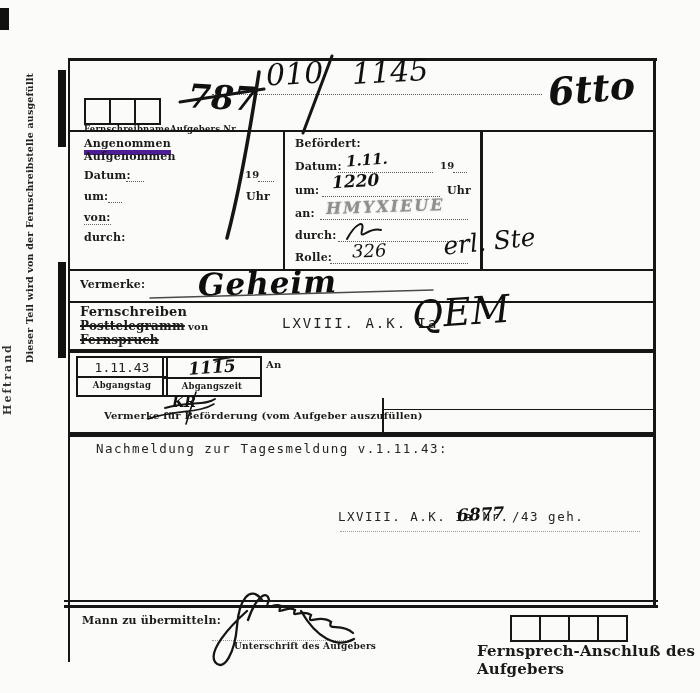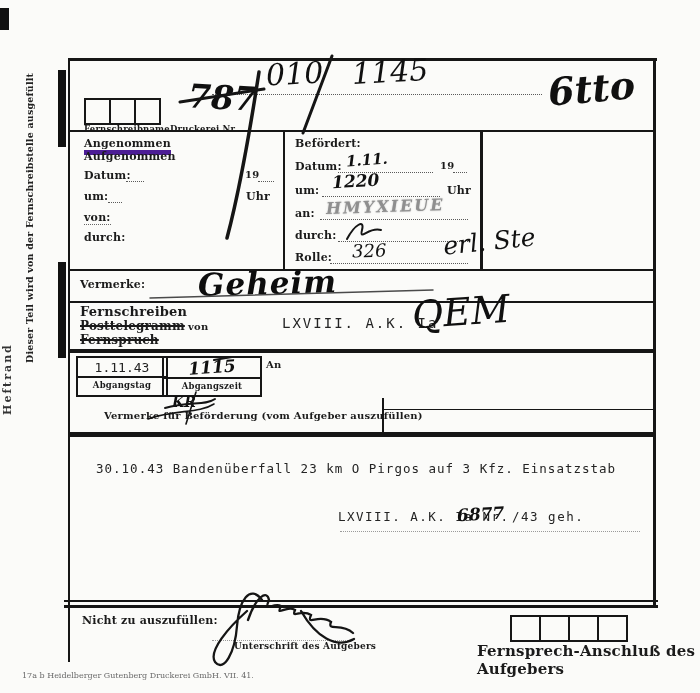--- a/index.html
+++ b/index.html
@@ -40,21 +40,21 @@
 
   <div class="abs dot" style="left:212px;top:94px;width:330px;"></div>
   <div class="abs hand" style="left:266px;top:56px;font-size:30px;transform:rotate(-3deg);">010</div>
   <div class="abs hand" style="left:352px;top:54px;font-size:30px;transform:rotate(-3deg);">1145</div>
   <div class="abs hand" style="left:548px;top:66px;font-size:38px;font-weight:bold;transform:rotate(-5deg);">6tto</div>
 
   <div class="abs" style="left:84px;top:98px;">
     <span class="sqbox" style="width:23px;height:23px;"></span><span class="sqbox" style="width:23px;height:23px;"></span><span class="sqbox" style="width:23px;height:23px;"></span>
   </div>
   <div class="abs frak" style="left:84px;top:124px;font-size:8.5px;text-align:right;">Fernschreibname</div>
-  <div class="abs frak" style="left:170px;top:124px;font-size:8.5px;">Druckerei Nr.</div>
+  <div class="abs frak" style="left:170px;top:124px;font-size:8.5px;">Aufgebers Nr.</div>
   <div class="abs hand" style="left:188px;top:78px;font-size:33px;font-weight:bold;transform:rotate(3deg);">787</div>
 
   <div class="abs hline" style="left:68px;top:130px;width:588px;height:2px;"></div>
 
   <div class="abs vline" style="left:283px;top:131px;width:2px;height:139px;"></div>
   <div class="abs vline" style="left:480px;top:131px;width:3px;height:139px;"></div>
 
   <div class="abs frak" style="left:84px;top:137px;font-size:11px;border-bottom:5px solid #4c1d95;">Angenommen</div>
   <div class="abs frak" style="left:84px;top:150px;font-size:11px;">Aufgenommen</div>
   <div class="abs frak" style="left:84px;top:169px;font-size:11px;">Datum:</div>
@@ -112,39 +112,38 @@
     <div class="frak ctr" style="font-size:8.5px;margin-top:2px;">Abgangszeit</div>
   </div>
   <div class="abs frak" style="left:266px;top:359px;font-size:10px;">An</div>
 
   <div class="abs frak" style="left:104px;top:410px;font-size:10px;">Vermerke für Beförderung (vom Aufgeber auszufüllen)</div>
   <div class="abs hand" style="left:172px;top:394px;font-size:14px;font-weight:bold;">KR</div>
   <div class="abs vline" style="left:382px;top:398px;width:2px;height:35px;"></div>
   <div class="abs hline" style="left:384px;top:409px;width:269px;height:1px;"></div>
   <div class="abs hline" style="left:68px;top:432px;width:588px;height:5px;"></div>
 
-  <div class="abs mono" style="left:96px;top:461px;font-size:12.5px;letter-spacing:1px;">30.10.43 Bandenüberfall 23 km O Pirgos auf 3 Kfz. Einsatzstab</div>
+  <div class="abs mono" style="left:96px;top:441px;font-size:12.5px;letter-spacing:1.5px;">Nachmeldung zur Tagesmeldung v.1.11.43:</div>
   <div class="abs mono" style="left:338px;top:509px;font-size:12.5px;letter-spacing:1.5px;">LXVIII. A.K. Ia Nr.</div>
   <div class="abs hand" style="left:457px;top:504px;font-size:17px;font-weight:bold;transform:rotate(-3deg);">6877</div>
   <div class="abs mono" style="left:512px;top:509px;font-size:12.5px;letter-spacing:1.5px;">/43 geh.</div>
   <div class="abs dotfaint" style="left:340px;top:531px;width:300px;"></div>
 
   <div class="abs hline" style="left:64px;top:600px;width:594px;height:2px;"></div>
   <div class="abs hline" style="left:64px;top:605px;width:594px;height:3px;"></div>
 
-  <div class="abs frak" style="left:82px;top:614px;font-size:11px;">Nicht zu auszufüllen:</div>
+  <div class="abs frak" style="left:82px;top:614px;font-size:11px;">Mann zu übermitteln:</div>
   <div class="abs dotfaint" style="left:212px;top:640px;width:140px;"></div>
   <div class="abs frak" style="left:234px;top:641px;font-size:9px;">Unterschrift des Aufgebers</div>
 
   <div class="abs" style="left:510px;top:615px;">
     <span class="sqbox" style="width:27px;height:23px;"></span><span class="sqbox" style="width:27px;height:23px;"></span><span class="sqbox" style="width:27px;height:23px;"></span><span class="sqbox" style="width:27px;height:23px;"></span>
   </div>
   <div class="abs frak" style="left:477px;top:642px;font-size:15px;">Fernsprech-Anschluß des Aufgebers</div>
 
-  <div class="abs" style="left:22px;top:671px;font-size:8px;color:#6a6a6a;font-family:'DejaVu Serif',serif;">17a b Heidelberger Gutenberg Druckerei GmbH.  VII. 41.</div>
 
   <svg class="overlay" width="700" height="693" viewBox="0 0 700 693">
     <g fill="none" stroke="#151515" stroke-linecap="round">
 
       <path d="M332,56 L303,133" stroke-width="3"></path>
 
       <path d="M259,72 C251,124 241,185 227,238" stroke-width="3.5"></path>
       <path d="M180,102 L264,89" stroke-width="3"></path>
 
       <path d="M150,298 L433,290" stroke-width="1.5" stroke="#4a4a4a"></path>

